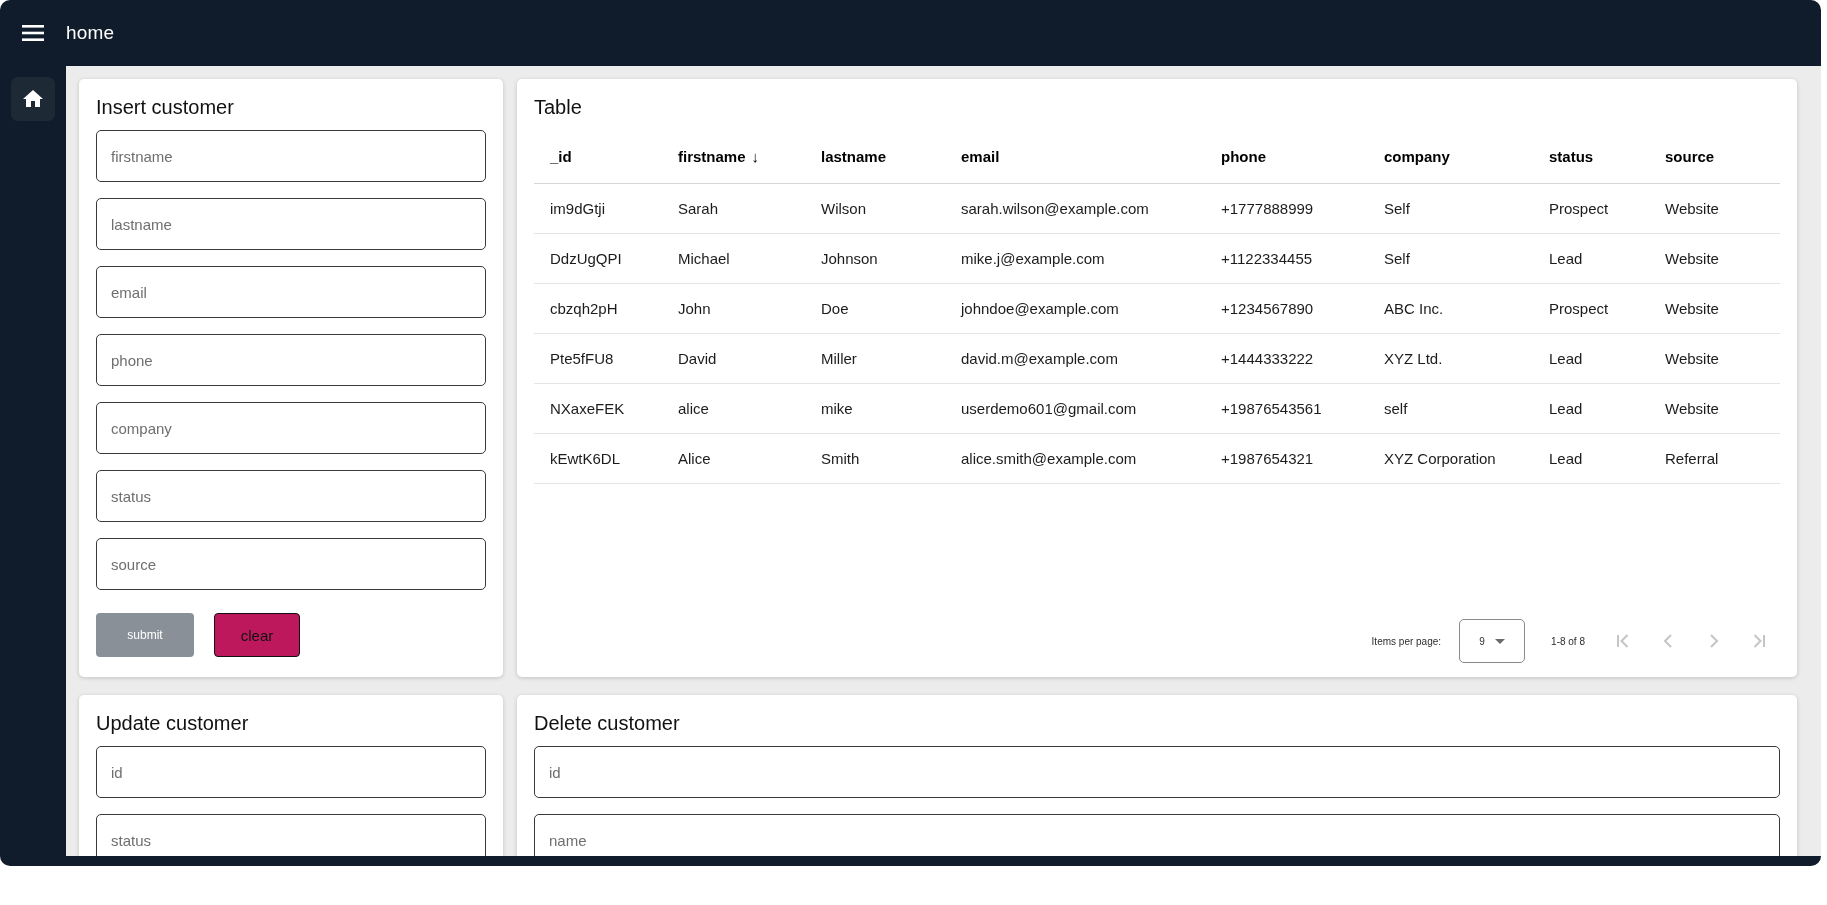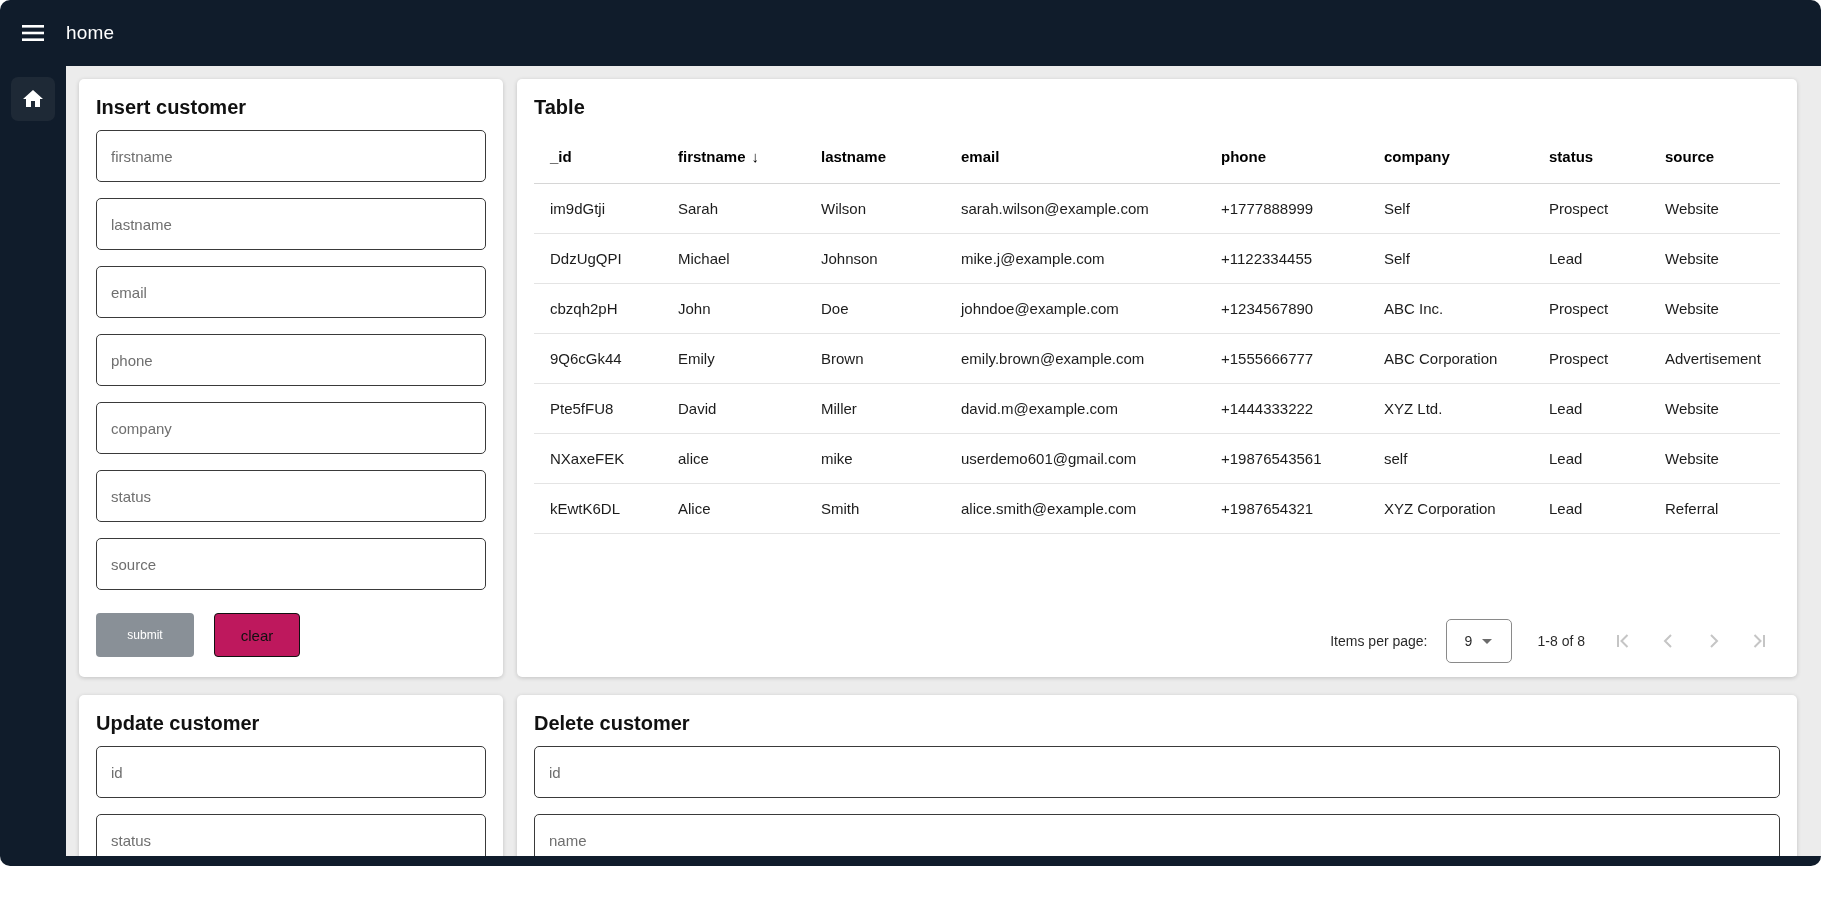--- a/index.html
+++ b/index.html
@@ -16,21 +16,21 @@
   
   .sidebar { position:absolute; left:0; top:66px; width:66px; bottom:0; }
   .home-btn { position:absolute; left:11px; top:11px; width:44px; height:44px;
               background:#1e2936; border:none; border-radius:7px;
               display:flex; align-items:center; justify-content:center; cursor:pointer; }
   
   .content { position:absolute; left:66px; top:66px; right:0; bottom:10px;
              background:#ececec; overflow:hidden; }
   .card { position:absolute; background:#fff; border-radius:5px;
           box-shadow:0 1px 4px rgba(0,0,0,.18); padding:17px; }
-  .card-title { font-size:20px; font-weight:700; color:#111; line-height:23px; margin-bottom:11px; }
+  .card-title { font-size:20px; font-weight:400; color:#111; line-height:23px; margin-bottom:11px; }
   
   .text-input { display:block; width:100%; height:52px; border:1px solid #3a3a3a; border-radius:5px;
                 padding:0 14px; font-size:15px; font-family:"Liberation Sans",sans-serif;
                 color:#222; background:#fff; margin-bottom:16px; outline:none; }
   .text-input::placeholder { color:#6f6f6f; }
   
   .btn-row { display:flex; gap:20px; margin-top:23px; }
   .btn-submit { width:98px; height:44px; background:#899097; color:#fff; border:none;
                 border-radius:4px; font-size:12px; font-family:"Liberation Sans",sans-serif; cursor:pointer; }
   .btn-clear { width:86px; height:44px; background:#be185d; color:#111; border:1.5px solid #111;
@@ -43,21 +43,21 @@
   
   table { width:100%; border-collapse:collapse; table-layout:fixed; margin-top:3px; }
   th { text-align:left; font-size:15px; font-weight:700; color:#000;
        padding:18px 10px; border-bottom:1px solid #d6d6d6; cursor:pointer; white-space:nowrap; }
   td { font-size:15px; color:#1c1c1c; padding:16px 10px; border-bottom:1px solid #e4e4e4;
        white-space:nowrap; overflow:hidden; }
   th:first-child, td:first-child { padding-left:16px; }
   .sort-arrow { font-size:15px; margin-left:6px; }
   
   .paginator { position:absolute; right:14px; bottom:14px; display:flex; align-items:center;
-               font-size:14px; color:rgba(0,0,0,.85); }
+               font-size:10px; color:rgba(0,0,0,.85); }
   .ipp-label { margin-right:18px; }
   .ipp-select { width:66px; height:44px; border:1px solid #8a8a8a; border-radius:5px;
                 display:flex; align-items:center; justify-content:center; gap:10px;
                 background:#fff; cursor:pointer; }
   .ipp-caret { width:0; height:0; border-left:5px solid transparent; border-right:5px solid transparent;
                border-top:5px solid #6b6b6b; }
   .range-label { margin:0 14px 0 26px; }
   .pg-btn { width:46px; height:40px; display:flex; align-items:center; justify-content:center;
             background:transparent; border:none; color:#c5c5c5; cursor:default; }
   
@@ -156,30 +156,20 @@
           <td>cbzqh2pH</td>
           <td>John</td>
           <td>Doe</td>
           <td>johndoe@example.com</td>
           <td>+1234567890</td>
           <td>ABC Inc.</td>
           <td>Prospect</td>
           <td>Website</td>
         </tr>
 
-        <tr>
-          <td>9Q6cGk44</td>
-          <td>Emily</td>
-          <td>Brown</td>
-          <td>emily.brown@example.com</td>
-          <td>+1555666777</td>
-          <td>ABC Corporation</td>
-          <td>Prospect</td>
-          <td>Advertisement</td>
-        </tr>
 
         <tr>
           <td>Pte5fFU8</td>
           <td>David</td>
           <td>Miller</td>
           <td>david.m@example.com</td>
           <td>+1444333222</td>
           <td>XYZ Ltd.</td>
           <td>Lead</td>
           <td>Website</td>

